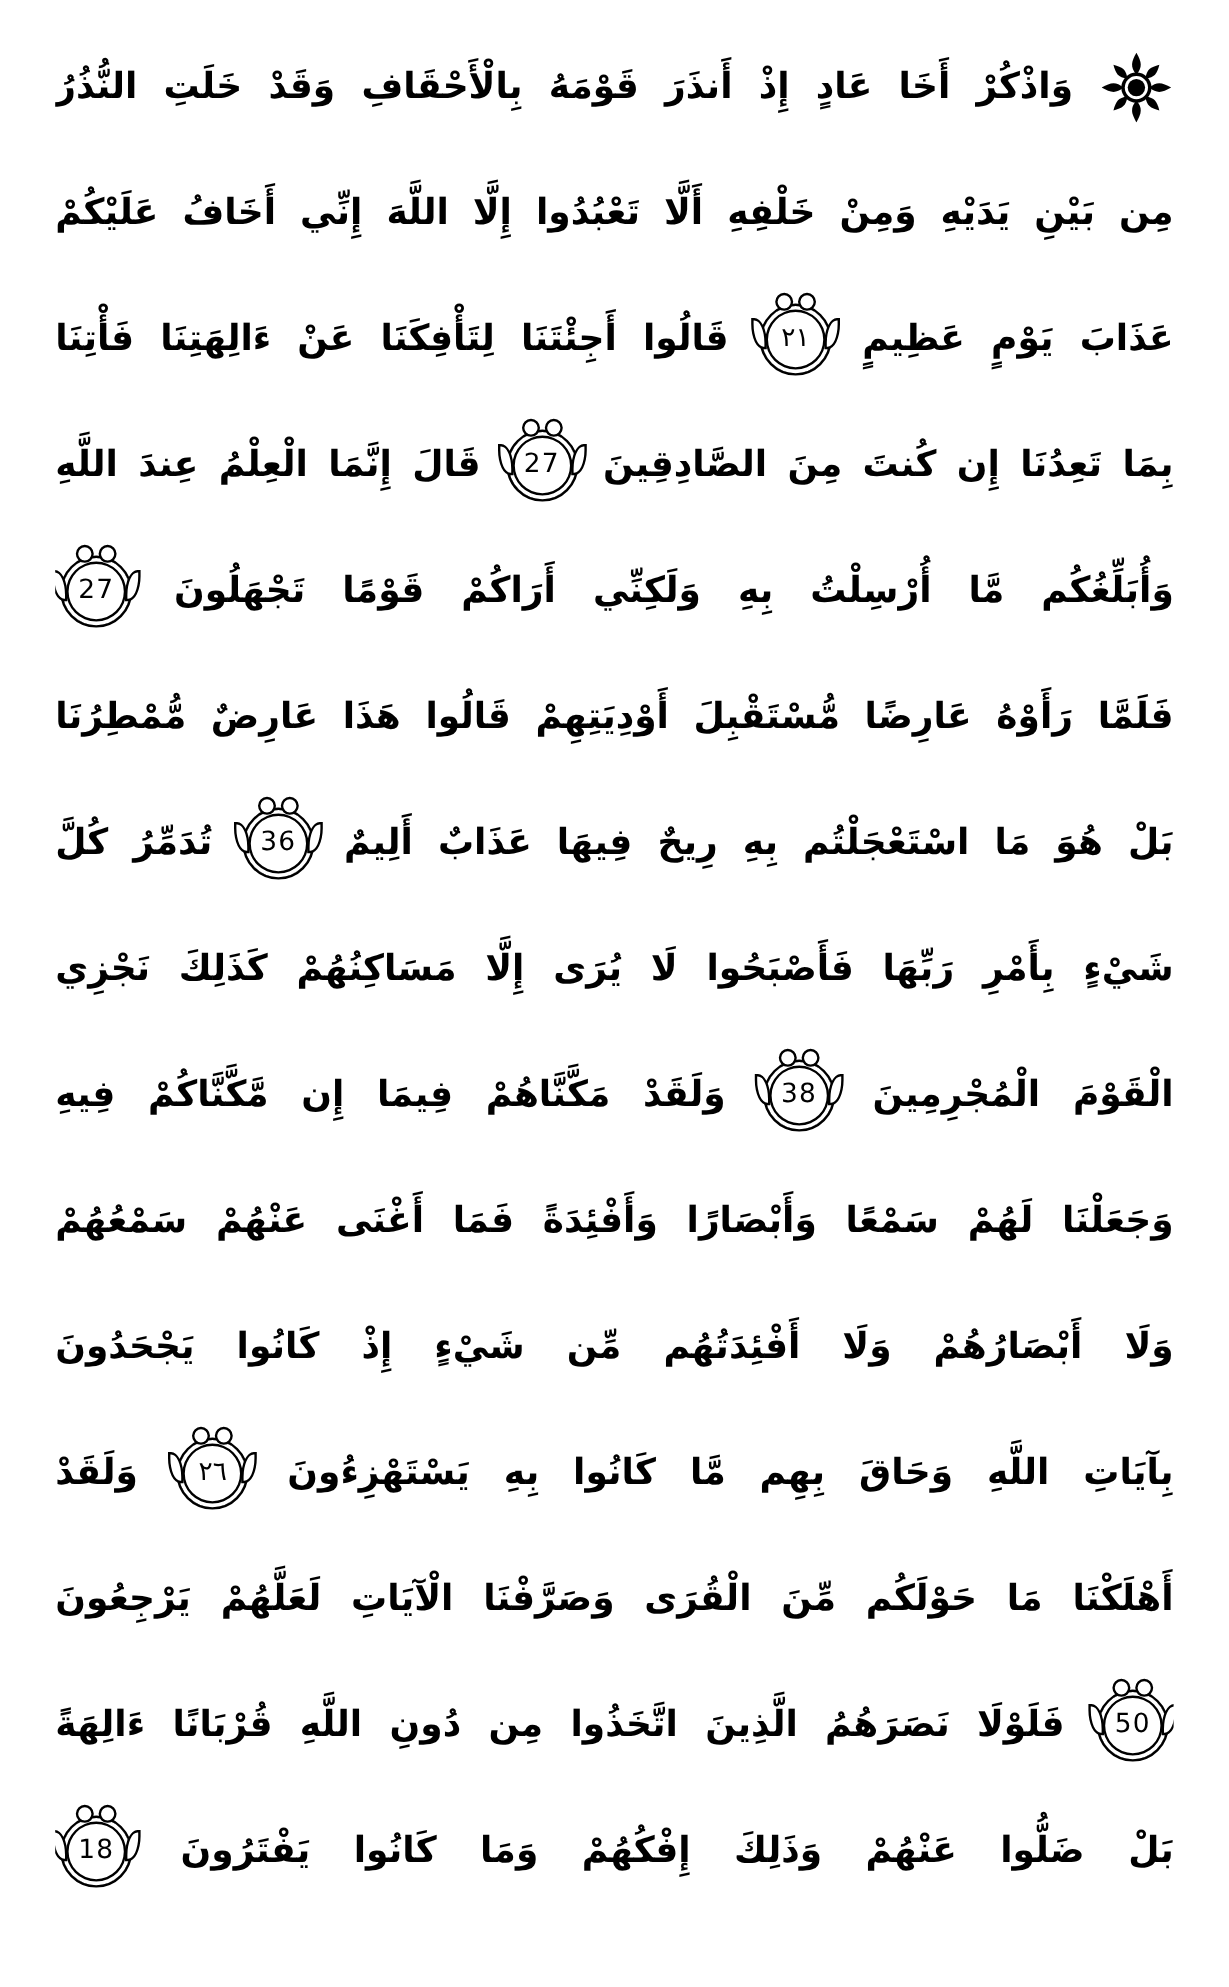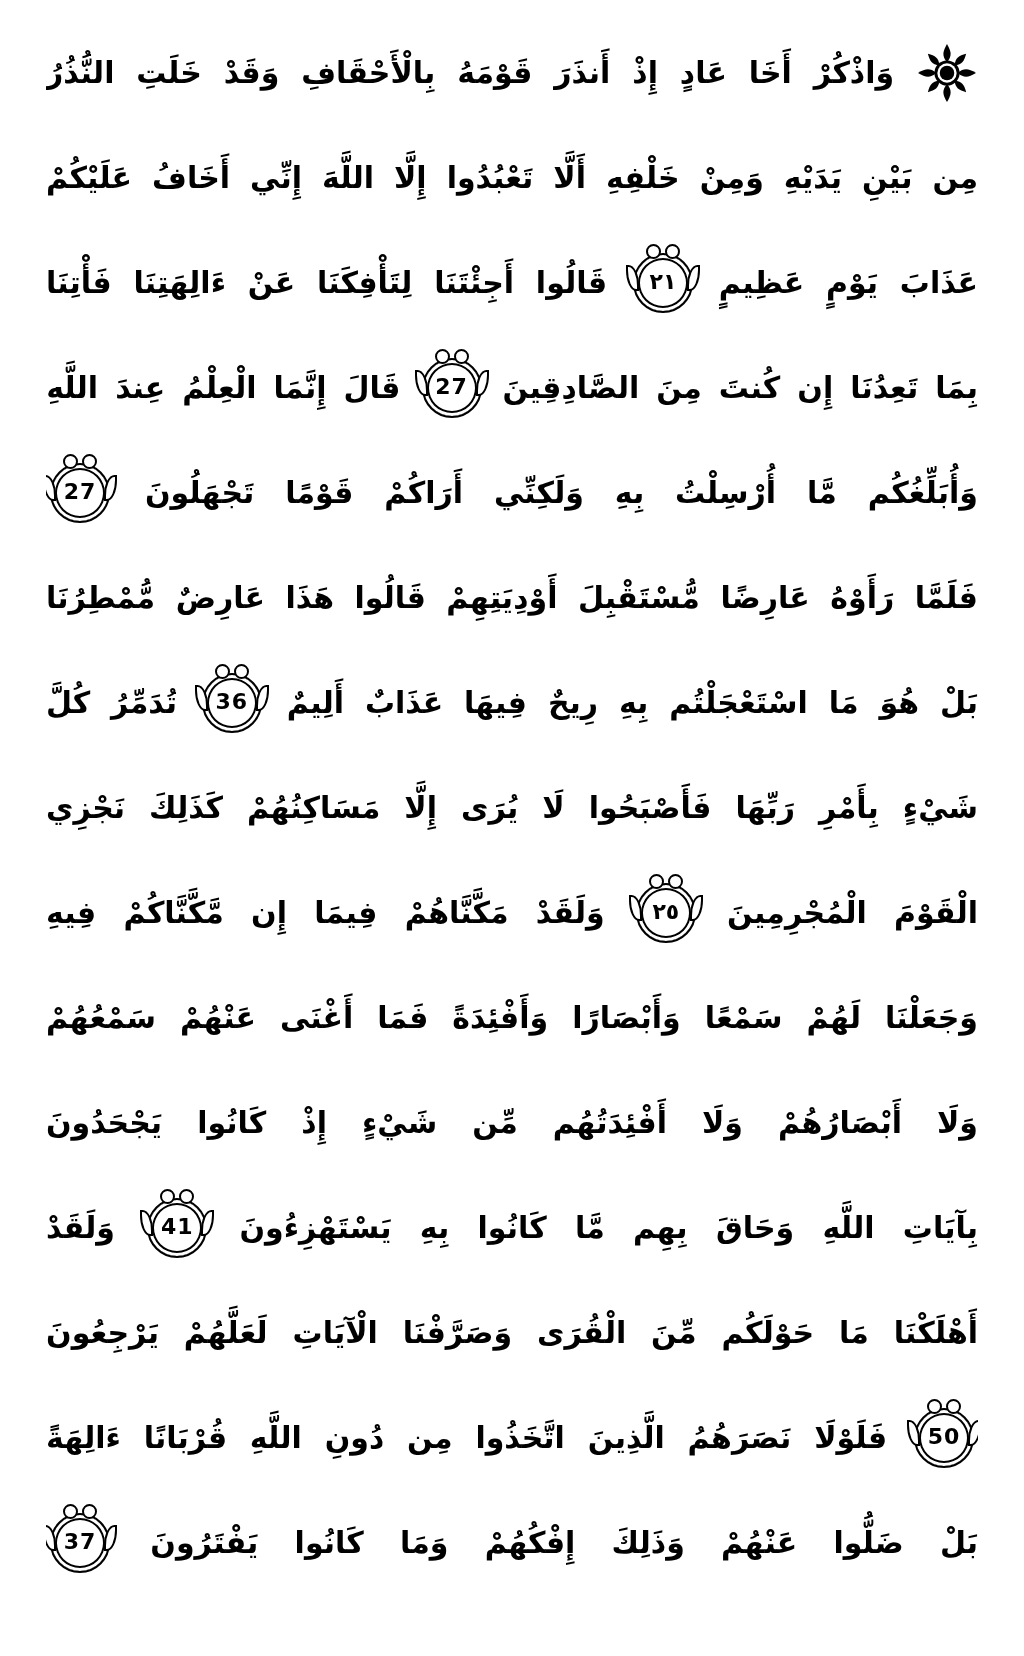--- a/index.html
+++ b/index.html
@@ -75,21 +75,21 @@
     top: 10px;
     width: 9px;
     height: 22px;
     background: #ffffff;
     border: 2px solid #000;
   }
   .ayah-leaf-r { right: -9px; border-radius: 80% 0 80% 0; }
   .ayah-leaf-l { left: -9px;  border-radius: 0 80% 0 80%; }
   .ayah-num {
     font-size: 22px;
-    font-weight: 700;
+    font-weight: 400;
     padding-bottom: 2px;
     letter-spacing: 1px;
   }
   
   .rub {
     flex: 0 0 auto;
     display: inline-flex;
     align-items: center;
     justify-content: center;
     width: 58px;
@@ -239,21 +239,21 @@
         <span class="word">مَسَاكِنُهُمْ</span>
         <span class="word">كَذَلِكَ</span>
         <span class="word">نَجْزِي</span>
       </div>
       <div class="line">
         <span class="word">الْقَوْمَ</span>
         <span class="word">الْمُجْرِمِينَ</span>
         <span class="ayah-marker">
           <span class="ayah-leaf-r"></span>
           <span class="ayah-leaf-l"></span>
-          <span class="ayah-num">٢٥</span>
+          <span class="ayah-num">38</span>
         </span>
         <span class="word">وَلَقَدْ</span>
         <span class="word">مَكَّنَّاهُمْ</span>
         <span class="word">فِيمَا</span>
         <span class="word">إِن</span>
         <span class="word">مَّكَّنَّاكُمْ</span>
         <span class="word">فِيهِ</span>
       </div>
       <div class="line">
         <span class="word">وَجَعَلْنَا</span>
@@ -282,21 +282,21 @@
         <span class="word">اللَّهِ</span>
         <span class="word">وَحَاقَ</span>
         <span class="word">بِهِم</span>
         <span class="word">مَّا</span>
         <span class="word">كَانُوا</span>
         <span class="word">بِهِ</span>
         <span class="word">يَسْتَهْزِءُونَ</span>
         <span class="ayah-marker">
           <span class="ayah-leaf-r"></span>
           <span class="ayah-leaf-l"></span>
-          <span class="ayah-num">41</span>
+          <span class="ayah-num">٢٦</span>
         </span>
         <span class="word">وَلَقَدْ</span>
       </div>
       <div class="line">
         <span class="word">أَهْلَكْنَا</span>
         <span class="word">مَا</span>
         <span class="word">حَوْلَكُم</span>
         <span class="word">مِّنَ</span>
         <span class="word">الْقُرَى</span>
         <span class="word">وَصَرَّفْنَا</span>
@@ -325,17 +325,17 @@
         <span class="word">ضَلُّوا</span>
         <span class="word">عَنْهُمْ</span>
         <span class="word">وَذَلِكَ</span>
         <span class="word">إِفْكُهُمْ</span>
         <span class="word">وَمَا</span>
         <span class="word">كَانُوا</span>
         <span class="word">يَفْتَرُونَ</span>
         <span class="ayah-marker">
           <span class="ayah-leaf-r"></span>
           <span class="ayah-leaf-l"></span>
-          <span class="ayah-num">37</span>
+          <span class="ayah-num">18</span>
         </span>
       </div>
     </div>
 </div>
 
 </body></html>

